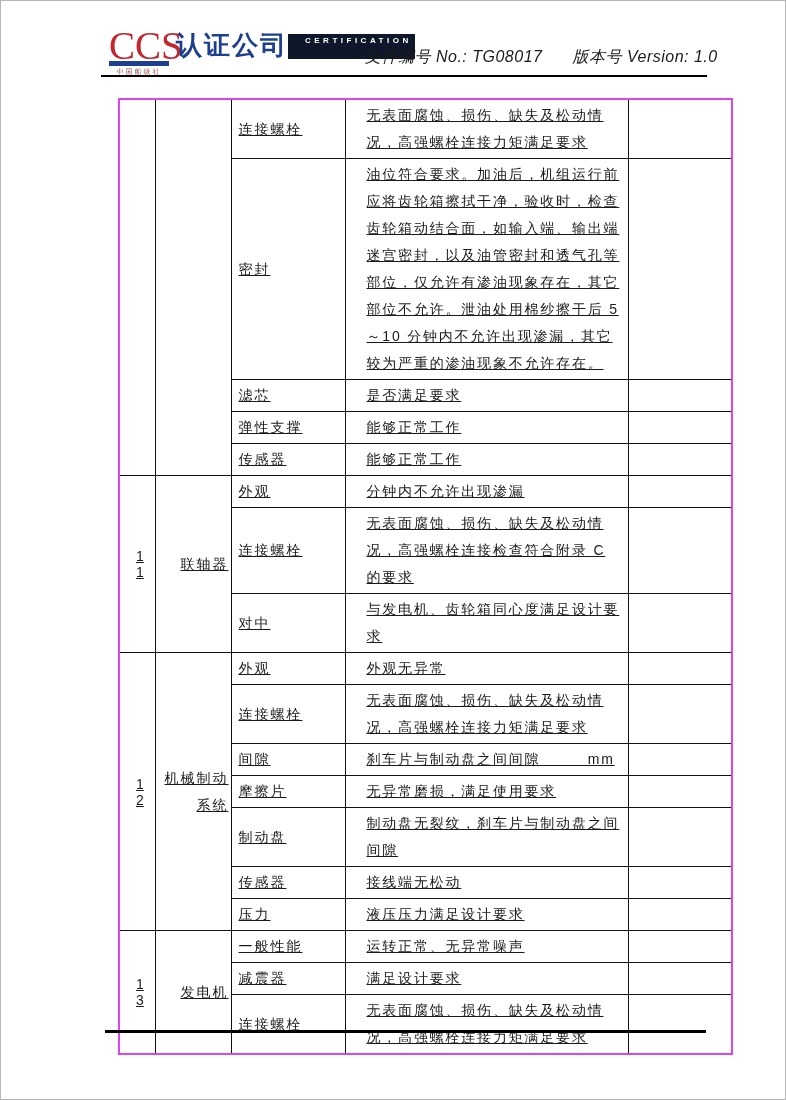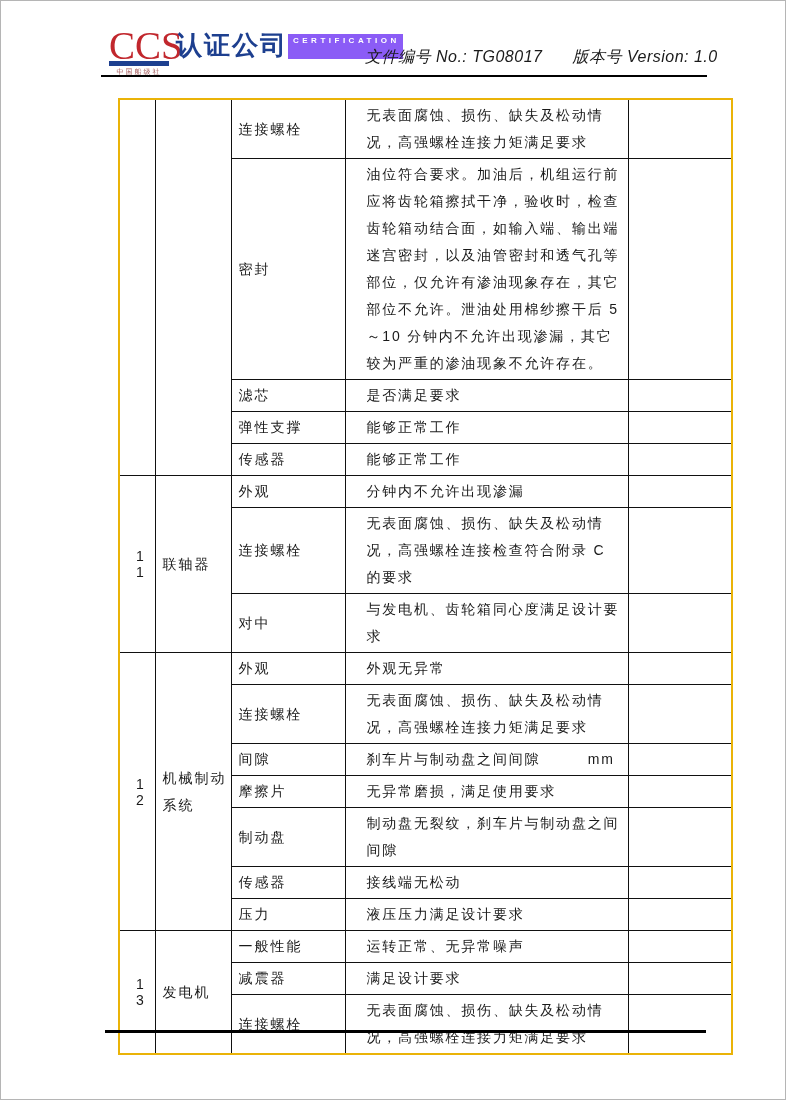--- a/index.html
+++ b/index.html
@@ -21,42 +21,42 @@
   .ccs-text {
     font-family:"Liberation Serif","DejaVu Serif",serif;
     font-weight:normal; font-size:39px; line-height:28px;
     color:#c1272d; letter-spacing:0px; text-align:center;
   }
   .ccs-bar { height:5px; background:#1d3f8f; margin-top:1px; }
   .ccs-sub { font-size:7px; color:#a05252; letter-spacing:2px; text-align:center; margin-top:1px; white-space:nowrap; }
   .logo-right { display:flex; flex-direction:row; }
   .company-name { font-size:26px; line-height:27px; font-weight:bold; color:#1d3f8f; letter-spacing:2px; white-space:nowrap; }
   .cert-box {
-    margin-top:2px; background:#8b5cf6; color:#ffffff;
+    margin-top:2px; background:#0f172a; color:#ffffff;
     font-size:8px; font-weight:bold; letter-spacing:3.5px;
-    padding:2px 3px 2px 5px; text-align:center; white-space:nowrap;
+    padding:2px 3px 2px 17px; text-align:center; white-space:nowrap;
   }
   .doc-id-line {
     position:absolute; left:364px; top:46px;
     display:flex; gap:30px; font-size:16px; letter-spacing:0.5px; white-space:nowrap;font-style:italic;
   }
   .header-rule { position:absolute; left:100px; top:74px; width:606px; height:2px; background:#000; }
 
   
   .table-wrap { position:absolute; left:117px; top:97px; }
-  table.insp { border-collapse:collapse; table-layout:fixed; width:613px; border:2px solid #eab308; }
+  table.insp { border-collapse:collapse; table-layout:fixed; width:613px; border:2px solid #d946ef;text-decoration:underline; }
   table.insp td {
     border:1.5px solid #111;
     font-size:14px;
     vertical-align:middle;
     box-sizing:border-box;
     word-break:break-all;
   }
   td.num-cell   { width:36px;  text-align:center; font-size:15px; letter-spacing:0; padding:0 16px; }
-  td.comp-cell  { width:76px;  padding:2px 2px 2px 7px; letter-spacing:2px; line-height:27px; }
+  td.comp-cell  { width:76px;  padding:2px 2px 2px 7px; letter-spacing:2px; line-height:27px;text-align:right; }
   td.item-cell  { width:114px; padding:2px 2px 2px 7px; letter-spacing:2px; line-height:27px; }
   td.req-cell   { width:283px; padding:2px 2px 2px 21px; letter-spacing:1.8px; line-height:27px; }
   td.result-cell{ width:104px; }
 
   
   .footer-rule { position:absolute; left:104px; top:1029px; width:601px; height:3px; background:#000; }
   .footer-text { position:absolute; left:104px; top:1036px; width:601px; text-align:center; font-size:15px; letter-spacing:1.5px; }
 </style>
 </head>
 <body>

